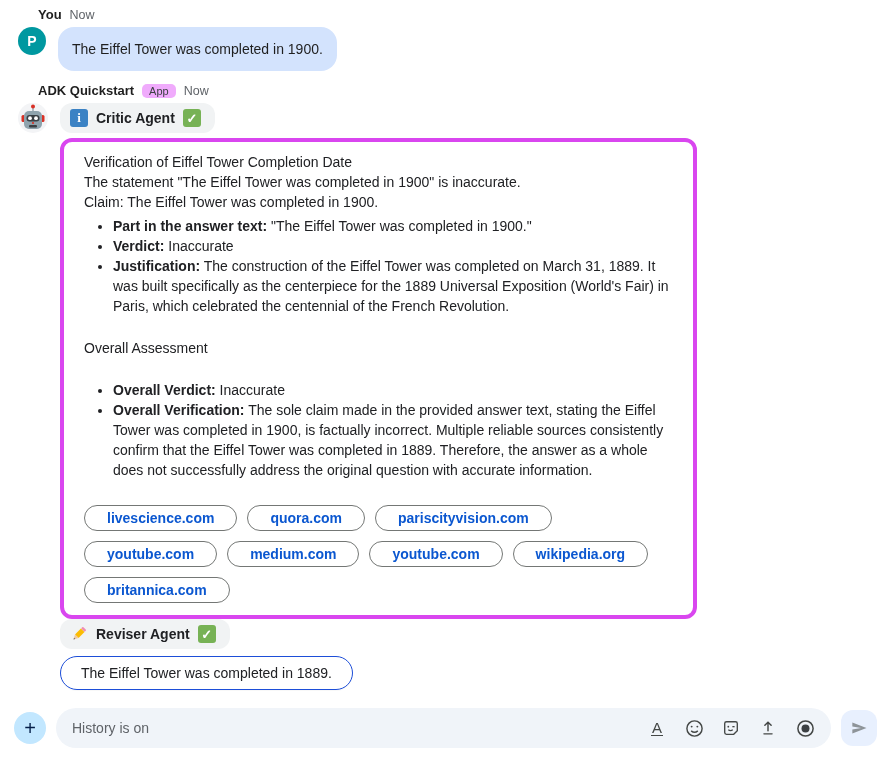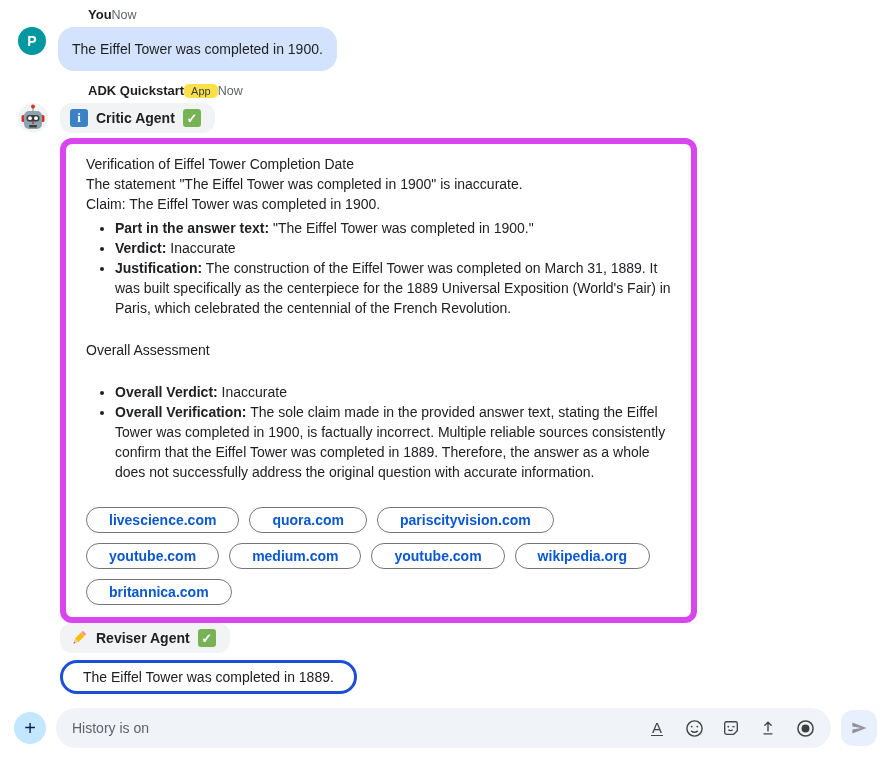--- a/index.html
+++ b/index.html
@@ -1,55 +1,55 @@
 <!DOCTYPE html>
 <html><head>
 <meta charset="utf-8">
 <style>
   * { margin:0; padding:0; box-sizing:border-box; }
   html,body { width:891px; height:759px; background:#ffffff; overflow:hidden;
     font-family:"Liberation Sans", sans-serif; color:#1f1f1f; }
   .chat { padding:7px 0 0 18px; }
 
   
-  .msg-header { margin-left:70px; font-size:12.5px; color:#5f6368; display:flex; align-items:center; margin-bottom:5px; }
+  .msg-header { margin-left:20px; font-size:12.5px; color:#5f6368; display:flex; align-items:center; gap:8px; margin-bottom:5px; }
   .msg-header .sender { font-weight:bold; color:#1f1f1f; font-size:13px; }
-  .badge-app { background:#fde047; color:#3c4043; font-size:11px; padding:1px 7px; border-radius:5px; }
+  .badge-app { background:#f0abfc; color:#3c4043; font-size:11px; padding:1px 7px; border-radius:5px; }
 
   .msg-row { display:flex; align-items:flex-start; gap:12px; }
   .avatar-p { width:28px; height:28px; border-radius:50%; background:#0098a0; color:#fff;
     font-size:14px; font-weight:bold; display:flex; align-items:center; justify-content:center; flex:0 0 28px; margin-top:0px; }
   .bubble-user { background:#d3e3fd; border-radius:16px; padding:18px 14px; font-size:14px; height:44px; display:flex; align-items:center; }
 
   .gap-sm { height:12px; }
 
   .avatar-bot { width:30px; height:30px; flex:0 0 30px; }
 
   .agent-col { display:flex; flex-direction:column; align-items:flex-start; }
 
   .agent-pill { background:#f1f3f4; border-radius:12px; height:30px; padding:0 14px 0 10px;
     display:flex; align-items:center; gap:8px; font-size:14px; font-weight:bold; color:#202124; }
   .ico-info { width:18px; height:18px; border-radius:3px; background:#3b82c4; color:#fff;
     font-size:13px; font-weight:bold; display:flex; align-items:center; justify-content:center;
     font-family:"Liberation Serif", serif; }
   .ico-check { width:18px; height:18px; border-radius:3px; background:#77b255; color:#fff;
     font-size:13px; font-weight:bold; display:flex; align-items:center; justify-content:center; }
 
-  .card { margin-top:5px; width:637px; background:#fff; border:6px solid #d946ef; border-radius:12px;
+  .card { margin-top:5px; width:637px; background:#fff; border:4px solid #d946ef; border-radius:12px;
     padding:10px 20px 12px 20px; font-size:14px; line-height:20px; color:#202124; }
   .card ul { margin:4px 0; padding-left:29px; }
   .card li { margin:0; }
   .card .heading { margin:22px 0; }
   .chip-rows { margin-top:25px; display:flex; flex-direction:column; gap:10px; }
   .chip-row { display:flex; gap:10px; }
   .chip { height:26px; line-height:24px; padding:0 22px; border:1px solid #747775; border-radius:13px;
     color:#0b57d0; font-size:14px; font-weight:bold; background:#fff; cursor:pointer; white-space:nowrap; }
 
   .reviser-pill-wrap { }
-  .bubble-reply { margin-top:7px; background:#fff; border:3px solid #1d4ed8; border-radius:17px;
+  .bubble-reply { margin-top:7px; background:#fff; border:1px solid #1d4ed8; border-radius:17px;
     height:34px; padding:0 20px; display:flex; align-items:center; font-size:14px; color:#202124;
     box-shadow:0 1px 1px rgba(0,0,0,0.03); }
 
   
   .compose { position:absolute; left:14px; right:14px; bottom:11px; display:flex; align-items:center; gap:10px; }
   .plus-btn { width:32px; height:32px; border-radius:50%; background:#c2e7ff; color:#041e49;
     font-size:20px; display:flex; align-items:center; justify-content:center; flex:0 0 32px; cursor:pointer; }
   .input-field { flex:1; height:40px; background:#f0f4f9; border-radius:20px; display:flex;
     align-items:center; padding:0 16px 0 16px; }
   .placeholder { color:#5f6368; font-size:14px; flex:1; }

